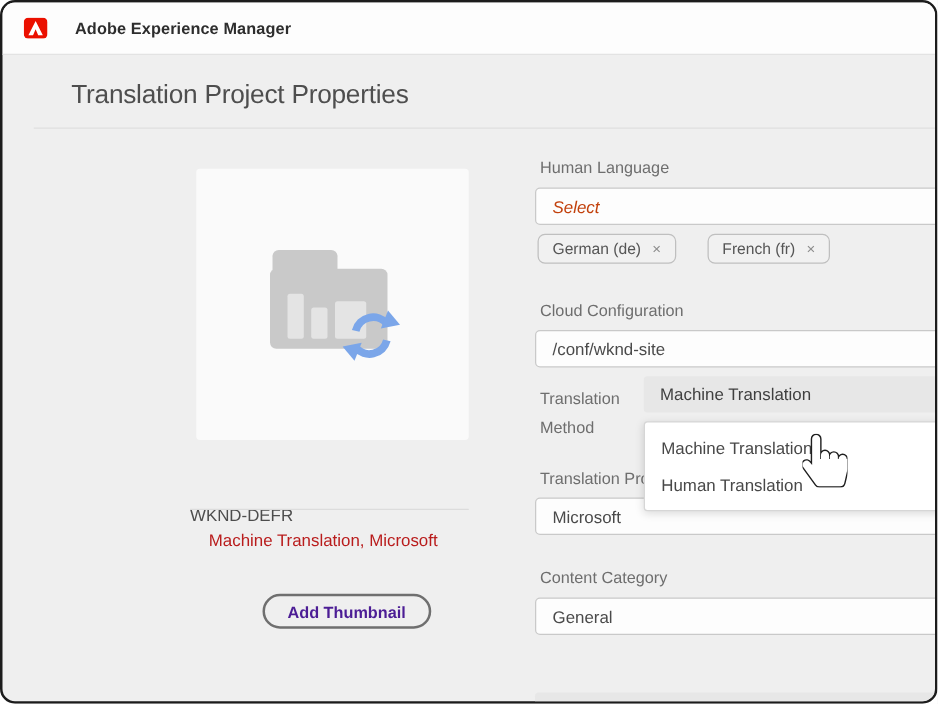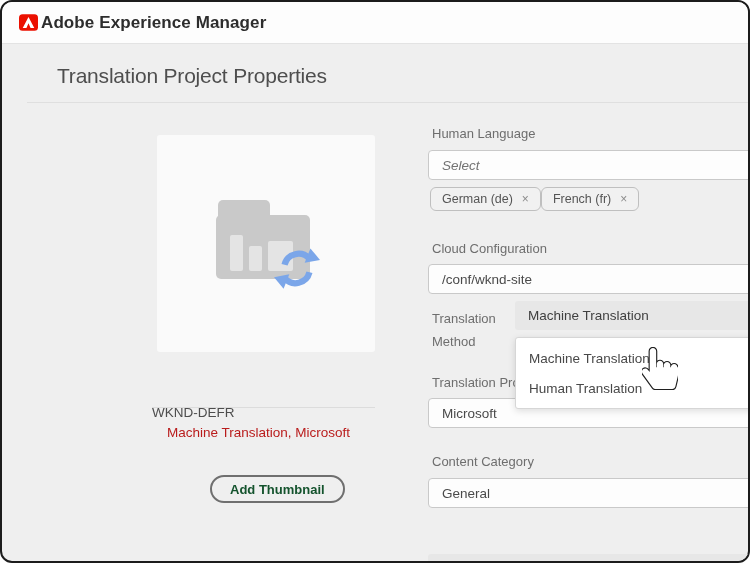--- a/index.html
+++ b/index.html
@@ -10,21 +10,21 @@
     position:relative;width:750px;height:563px;overflow:hidden;
     background:#efefef;border:2px solid #1c1c1c;border-radius:12px;
   }
 
   
   .topbar{
     position:absolute;left:0;top:0;width:100%;height:42px;background:#fdfdfd;
     border-bottom:1px solid #e3e3e3;display:flex;align-items:center;
   }
   .adobe-logo{width:19px;height:17px;margin-left:17px;flex:0 0 auto;}
-  .app-name{margin-left:3px;font-size:17px;font-weight:bold;color:#2d2d2d;letter-spacing:.1px;}
+  .app-name{margin-left:22px;font-size:13px;font-weight:bold;color:#2d2d2d;letter-spacing:.1px;}
 
   
   .page-title{position:absolute;left:55px;top:62px;font-size:21px;color:#4e4e4e;letter-spacing:-.2px;}
   .title-divider{position:absolute;left:25px;right:0;top:100px;height:1px;background:#dfdfdf;}
 
   
   .thumb-card{position:absolute;left:155px;top:133px;width:218px;height:217px;background:#fafafa;border-radius:3px;}
   .folder-tab{position:absolute;left:61px;top:65px;width:52px;height:16px;background:#c9c9c9;border-radius:5px 5px 0 0;}
   .folder-body{position:absolute;left:59px;top:80px;width:94px;height:64px;background:#c9c9c9;border-radius:5px;}
   .folder-bar{position:absolute;background:#e4e4e4;border-radius:2px;}
@@ -33,34 +33,34 @@
   .bar3{left:52px;top:26px;width:25px;height:30px;}
   .sync-icon{position:absolute;left:117px;top:110px;width:46px;height:47px;}
 
   .project-name{position:absolute;left:150px;top:371px;font-size:13.5px;color:#4d4d4d;margin-top:32px;}
   .thumb-divider{position:absolute;left:150px;top:405px;width:223px;height:1px;background:#dcdcdc;}
   .project-summary{position:absolute;left:165px;top:423px;font-size:13.5px;color:#b91c1c;}
   .add-thumb-btn{
     position:absolute;left:208px;top:473px;height:28px;padding:0 18px;
     display:inline-flex;align-items:center;background:transparent;
     border:2px solid #6f6f6f;border-radius:15px;
-    font-size:13px;font-weight:bold;color:#14532d;cursor:pointer;
+    font-size:13px;font-weight:bold;color:#4c1d95;cursor:pointer;
   }
 
   
   .field-label{position:absolute;left:430px;font-size:13px;color:#6e6e6e;}
   .text-field{
     position:absolute;left:426px;width:364px;height:30px;
     background:#fdfdfd;border:1px solid #c9c9c9;border-radius:4px;
     display:flex;align-items:center;padding-left:13px;
     font-size:13.5px;color:#4a4a4a;
   }
-  .placeholder{font-style:italic;color:#737373;}
+  .placeholder{font-style:italic;color:#c2410c;}
 
-  .tag-row{position:absolute;left:428px;top:185px;display:flex;gap:0;}
+  .tag-row{position:absolute;left:428px;top:185px;display:flex;gap:25px;}
   .tag{
     height:24px;display:inline-flex;align-items:center;padding:0 11px;
     border:1px solid #bfbfbf;border-radius:6px;background:#f1f1f1;
     font-size:12.5px;color:#555;
   }
   .tag .remove-x{margin-left:9px;font-size:12px;color:#8c8c8c;cursor:pointer;}
 
   .method-label{top:305px;width:82px;line-height:23px;}
   .select-trigger{
     position:absolute;left:513px;top:299px;width:277px;height:29px;

